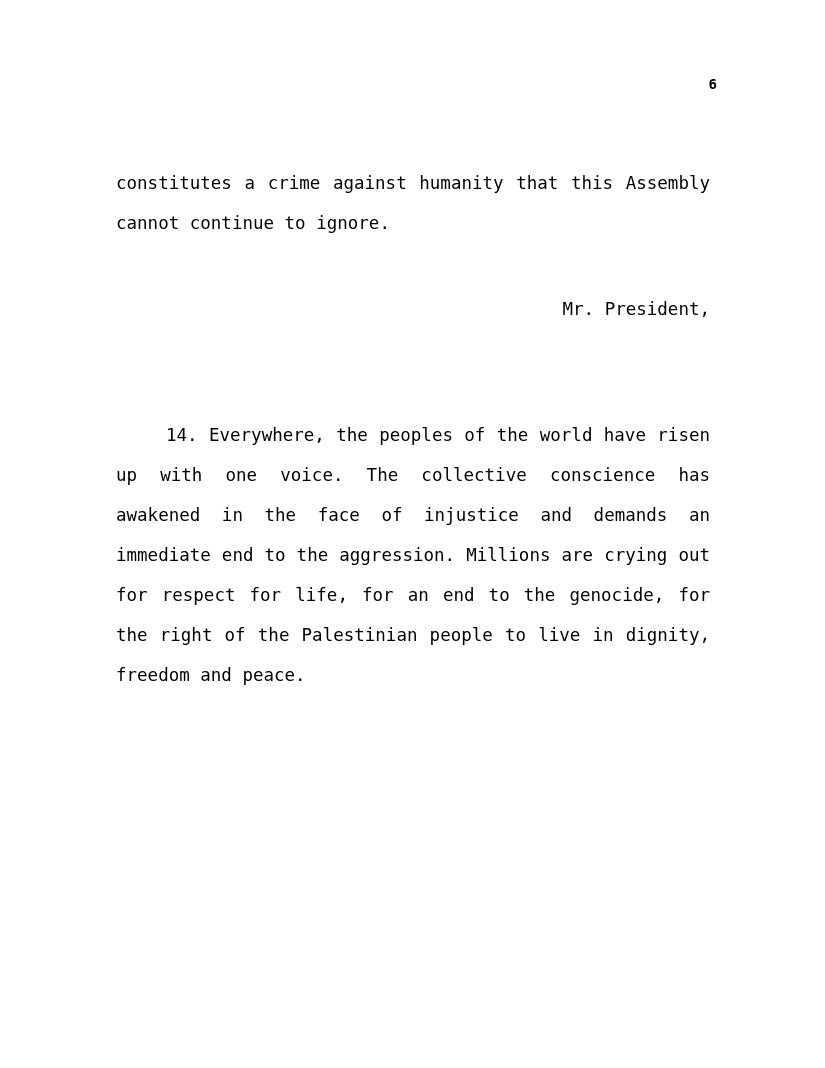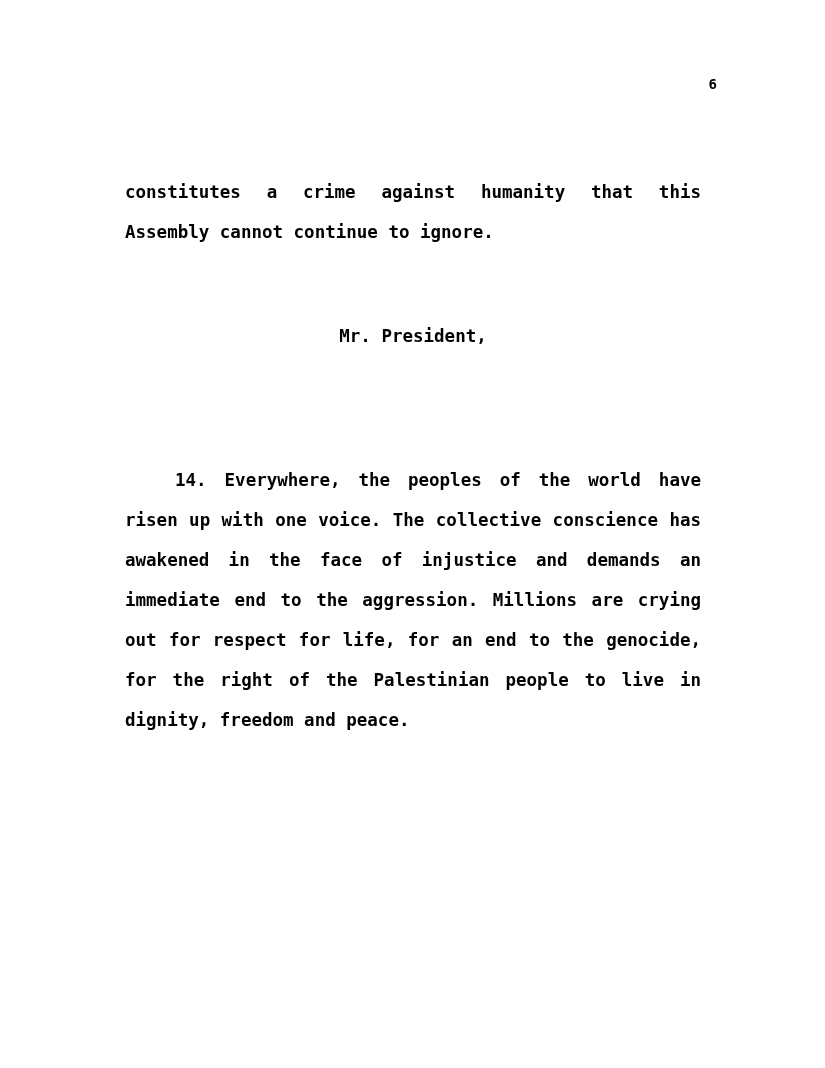--- a/index.html
+++ b/index.html
@@ -28,34 +28,34 @@
   }
   .body-area {
     position: absolute;
     left: 113px;
     top: 160px;
     width: 600px;
   }
   .para {
     font-family: "DejaVu Sans Mono", "Liberation Mono", monospace;
     font-size: 17.5px;
-    font-weight: 700;
+    font-weight: 400;
     line-height: 40px;
     letter-spacing: 0px;
     text-align: justify;
     text-justify: inter-word;
-    margin: 12px;
+    margin: 3px;
     color: #000000;
     white-space: pre-wrap;
   }
   .para.indent {
     text-indent: 50px;
   }
   .para.nojust {
-    text-align: center;
+    text-align: right;
   }
   .gap-med {
     height: 40px;
   }
   
 </style>
 </head>
 <body>
 
 <div class="page">

